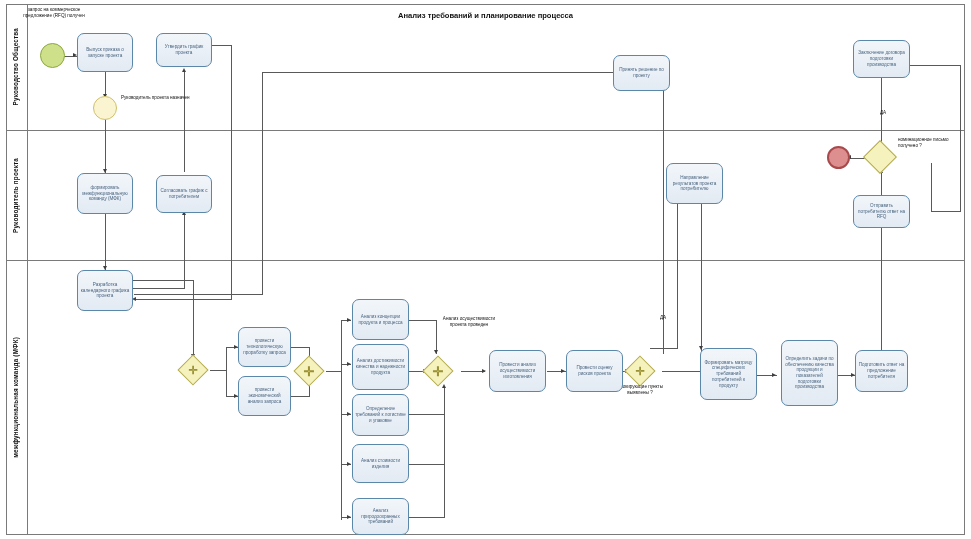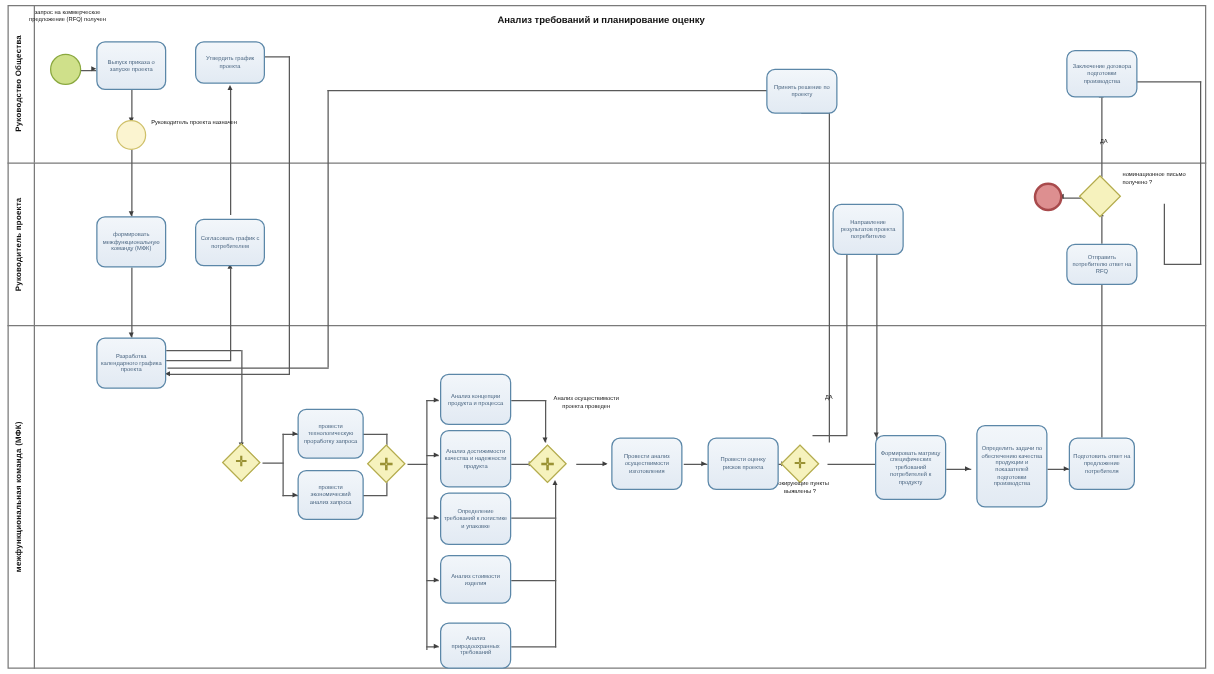--- a/index.html
+++ b/index.html
@@ -56,21 +56,21 @@
   .arw.r{border-top:2.6px solid transparent;border-bottom:2.6px solid transparent;border-left:4.4px solid #3f3f3f;}
   .arw.l{border-top:2.6px solid transparent;border-bottom:2.6px solid transparent;border-right:4.4px solid #3f3f3f;}
   .arw.d{border-left:2.6px solid transparent;border-right:2.6px solid transparent;border-top:4.4px solid #3f3f3f;}
   .arw.u{border-left:2.6px solid transparent;border-right:2.6px solid transparent;border-bottom:4.4px solid #3f3f3f;}
 </style>
 </head>
 <body>
 
 <div id="canvas">
 
-  <div class="diagram-title" style="left:398px;top:11px;">Анализ требований и планирование оценку</div>
+  <div class="diagram-title" style="left:398px;top:11px;">Анализ требований и планирование процесса</div>
 
   <div class="pool" style="left:6px;top:4px;width:959px;height:531px;"></div>
 
   <div class="lane first" style="left:6px;top:4px;width:959px;height:126px;"></div>
   <div class="lane-label-box" style="left:6px;top:4px;width:22px;height:126px;">
     <div class="lane-label">Руководство Общества</div>
   </div>
 
   <div class="lane" style="left:6px;top:130px;width:959px;height:130px;"></div>
   <div class="lane-label-box" style="left:6px;top:130px;width:22px;height:130px;">

